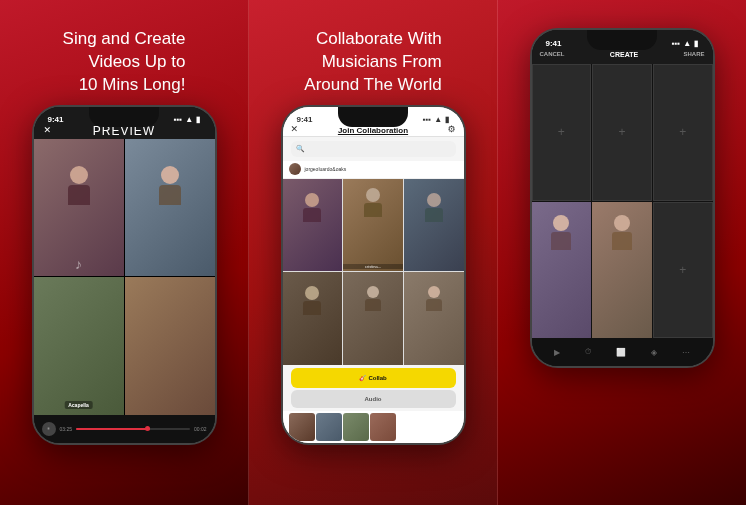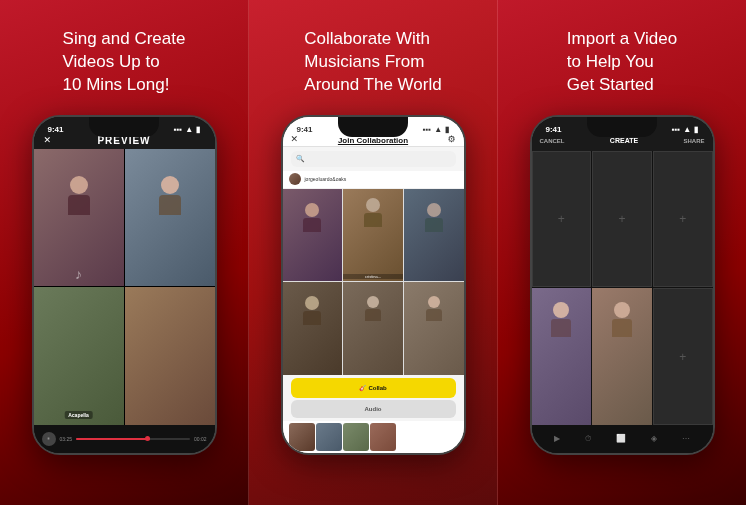--- a/index.html
+++ b/index.html
@@ -32,23 +32,23 @@
     }
 
     .panel-right {
       background: linear-gradient(160deg, #c0192a 0%, #8b0000 60%, #3a0000 100%);
     }
 
     .panel-title {
       color: #ffffff;
       font-size: 17px;
       font-weight: 500;
-      text-align: left;
+      text-align: right;
       line-height: 1.35;
-      margin-bottom: 18px;
+      margin-bottom: 8px;
       min-height: 58px;
       display: flex;
       align-items: center;
       justify-content: center;
     }
 
     
     .phone {
       width: 185px;
       height: 340px;
@@ -115,22 +115,22 @@
     .phone1-topbar .close-x {
       position: absolute;
       left: 10px;
       top: 18px;
       color: #fff;
       font-size: 9px;
     }
 
     .phone1-topbar .preview-label {
       color: #fff;
-      font-size: 10px;
-      font-weight: 700;
+      font-size: 12px;
+      font-weight: 400;
       letter-spacing: 1px;
     }
 
     .phone1-videos {
       flex: 1;
       display: grid;
       grid-template-columns: 1fr 1fr;
       grid-template-rows: 1fr 1fr;
       gap: 1px;
       background: #000;
@@ -611,23 +611,20 @@
         <div class="p2-thumb p2-thumb-1"></div>
         <div class="p2-thumb p2-thumb-2"></div>
         <div class="p2-thumb p2-thumb-3"></div>
         <div class="p2-thumb p2-thumb-4"></div>
       </div>
     </div>
   </div>
 </div>
 
 <div class="panel panel-right">
-  <div class="panel-title" style="white-space:pre-line;">Import a Video
-to Help You
-Get Started</div>
 
   <div class="phone">
     <div class="phone3-screen">
 
       <div class="status-bar">
         <span class="status-time">9:41</span>
         <div class="status-icons">
           <span>▪▪▪</span>
           <span>▲</span>
           <span>▮</span>

